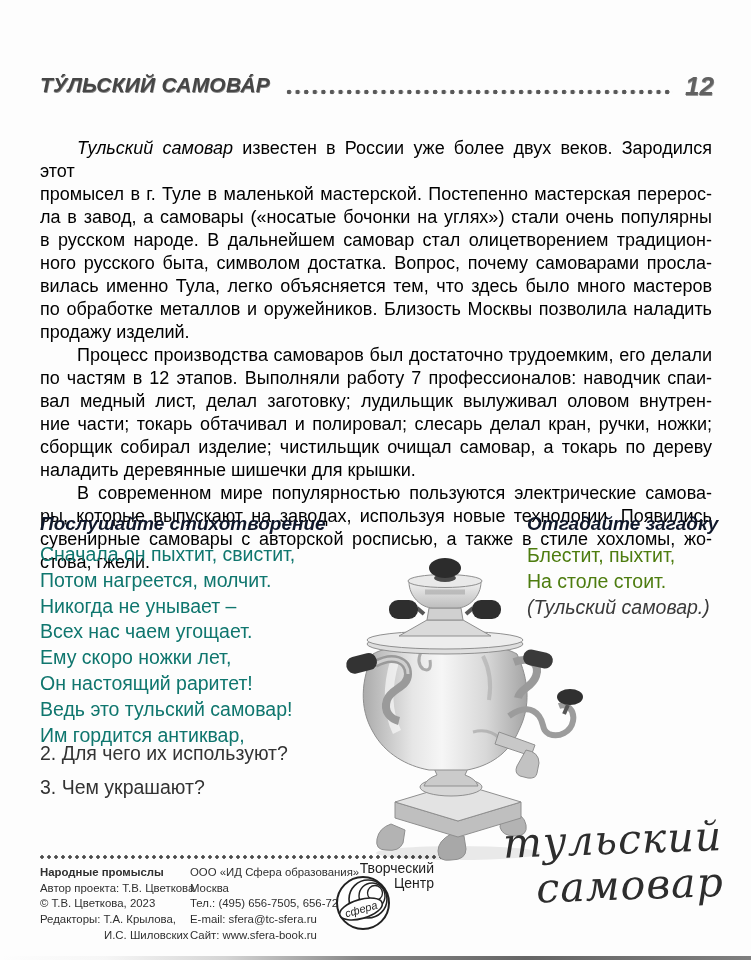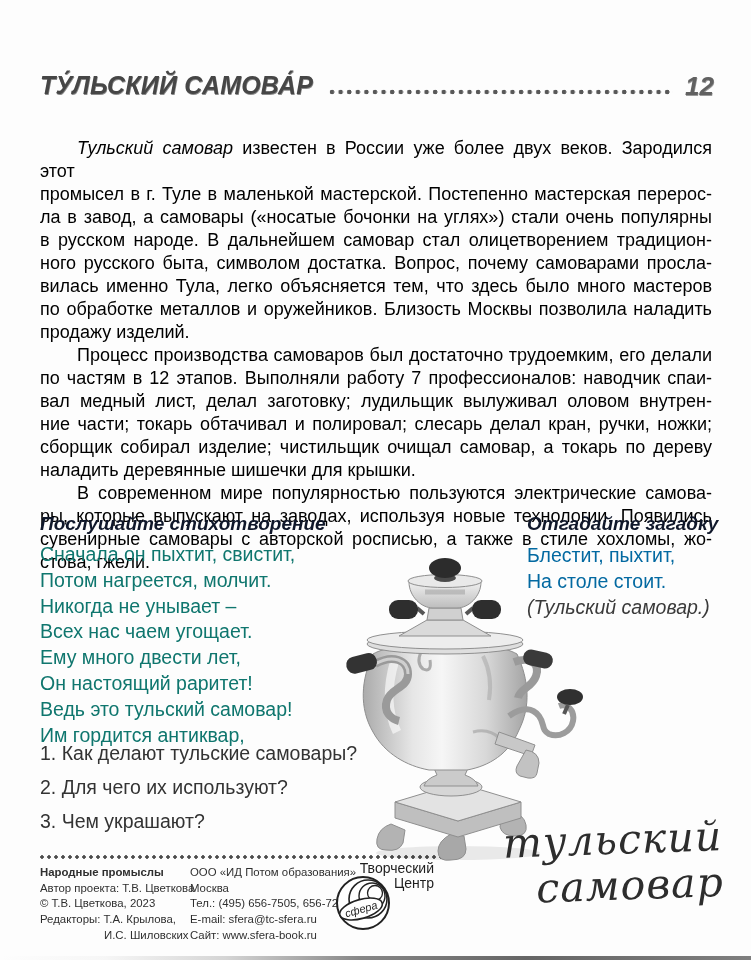--- a/index.html
+++ b/index.html
@@ -6,21 +6,21 @@
   .page {
     position:relative; width:751px; height:960px; margin:0 auto;
     background:#fdfdfd; overflow:hidden;
     font-family:"Liberation Sans", sans-serif; color:#2e2e2e;
   }
   .abs { position:absolute; }
 
   
   .titlebar { left:40px; top:42px; width:674px; display:flex; align-items:flex-end; }
   .title {
-    font-style:italic; font-weight:700; font-size:25px; line-height:34px;
+    font-style:italic; font-weight:700; font-size:21px; line-height:34px;
     letter-spacing:0.2px; color:#464646; white-space:nowrap;
     text-shadow:0.5px 0.5px 0 #8a8a8a;
   }
   .leader {
     flex:1; height:6px; margin:0 12px 7px 16px;
     background-image:radial-gradient(circle at 3px 3px, #585858 2px, rgba(0,0,0,0) 2.6px);
     background-size:8.6px 6px; background-repeat:repeat-x;
   }
   .pagenum { font-style:italic; font-weight:700; font-size:26px; line-height:32px; color:#616161;
     text-shadow:0.5px 0.5px 0 #9a9a9a;margin-top:28px; }
@@ -42,21 +42,21 @@
                  -1px -2px 2px rgba(240,240,240,0.9),
                  0 0 1px rgba(190,190,190,0.55);
     z-index:5;
   }
 
   
   .sec-h { font-size:19px; font-weight:700; font-style:italic; color:#0f172a; margin-bottom:7px; }
   .poem { left:40px; top:513px; width:345px; z-index:6; }
   .poem .pl { font-size:19.5px; line-height:25.8px; color:#0f766e; }
   .riddle { left:527px; top:513px; width:220px; z-index:6; white-space:nowrap; }
-  .riddle .pl { font-size:19.5px; line-height:26px; color:#0369a1; }
+  .riddle .pl { font-size:19.5px; line-height:26px; color:#4d7c0f; }
   .riddle .answer { font-style:italic; color:#3a3a3a; }
   .questions { left:40px; top:736px; width:430px; z-index:6; }
   .questions .sec-h { margin-bottom:9px; }
   .questions .ql { font-size:19.5px; line-height:34px; color:#333; }
 
   
   .photo { left:333px; top:556px; width:277px; height:306px; z-index:4; }
 
   
   .fdots {
@@ -136,21 +136,21 @@
 
 
   <div class="abs poem">
     <div class="sec-h">Послушайте стихотворение</div>
     <div>
 
     <div class="pl">Сначала он пыхтит, свистит,</div>
         <div class="pl">Потом нагреется, молчит.</div>
         <div class="pl">Никогда не унывает –</div>
         <div class="pl">Всех нас чаем угощает.</div>
-        <div class="pl">Ему много двести лет,</div>
+        <div class="pl">Ему скоро ножки лет,</div>
         <div class="pl">Он настоящий раритет!</div>
         <div class="pl">Ведь это тульский самовар!</div>
         <div class="pl">Им гордится антиквар,</div>
       </div>
   </div>
 
   <div class="abs riddle">
     <div class="sec-h">Отгадайте загадку</div>
     <div>
 
@@ -221,21 +221,20 @@
       <path d="M235,149 L231,158" stroke="#555" stroke-width="4"></path>
 
       <path d="M166,176 L202,189 L198,200 L162,188 Z" fill="#c8c8c8"></path>
       <path d="M193,194 q13,2 13,13 l-2,10 q-1,6 -9,5 l-8,-2 q-6,-3 -3,-10 z" fill="#c2c2c2"></path>
     </g>
   </svg>
 
   <div class="abs questions">
     <div>
 
-    <div class="ql">1. Как делают тульские самовары?</div>
         <div class="ql">2. Для чего их используют?</div>
         <div class="ql">3. Чем украшают?</div>
       </div>
   </div>
 
   <div class="abs fdots"></div>
 
   <div class="abs fcol fcol1">
     <div class="b">Народные промыслы</div>
     <div>
@@ -243,21 +242,21 @@
     <div>Автор проекта: Т.В. Цветкова</div>
         <div>© Т.В. Цветкова, 2023</div>
         <div>Редакторы: Т.А. Крылова,</div>
       </div>
     <div class="find">И.С. Шиловских</div>
   </div>
 
   <div class="abs fcol fcol2">
     <div>
 
-    <div>ООО «ИД Потом образования»</div>
+    <div>ООО «ИД Сфера образования»</div>
         <div>Москва</div>
         <div>Тел.: (495) 656-7505, 656-7205</div>
         <div>E-mail: sfera@tc-sfera.ru</div>
         <div>Сайт: www.sfera-book.ru</div>
       </div>
   </div>
 
   <svg class="abs flogo" viewBox="0 0 104 76" xmlns="http://www.w3.org/2000/svg">
     <text x="102" y="15" text-anchor="end" font-size="14" fill="#1e1e1e" font-family="Liberation Sans, sans-serif">Творческий</text>
     <text x="102" y="30" text-anchor="end" font-size="14" fill="#1e1e1e" font-family="Liberation Sans, sans-serif">Центр</text>

